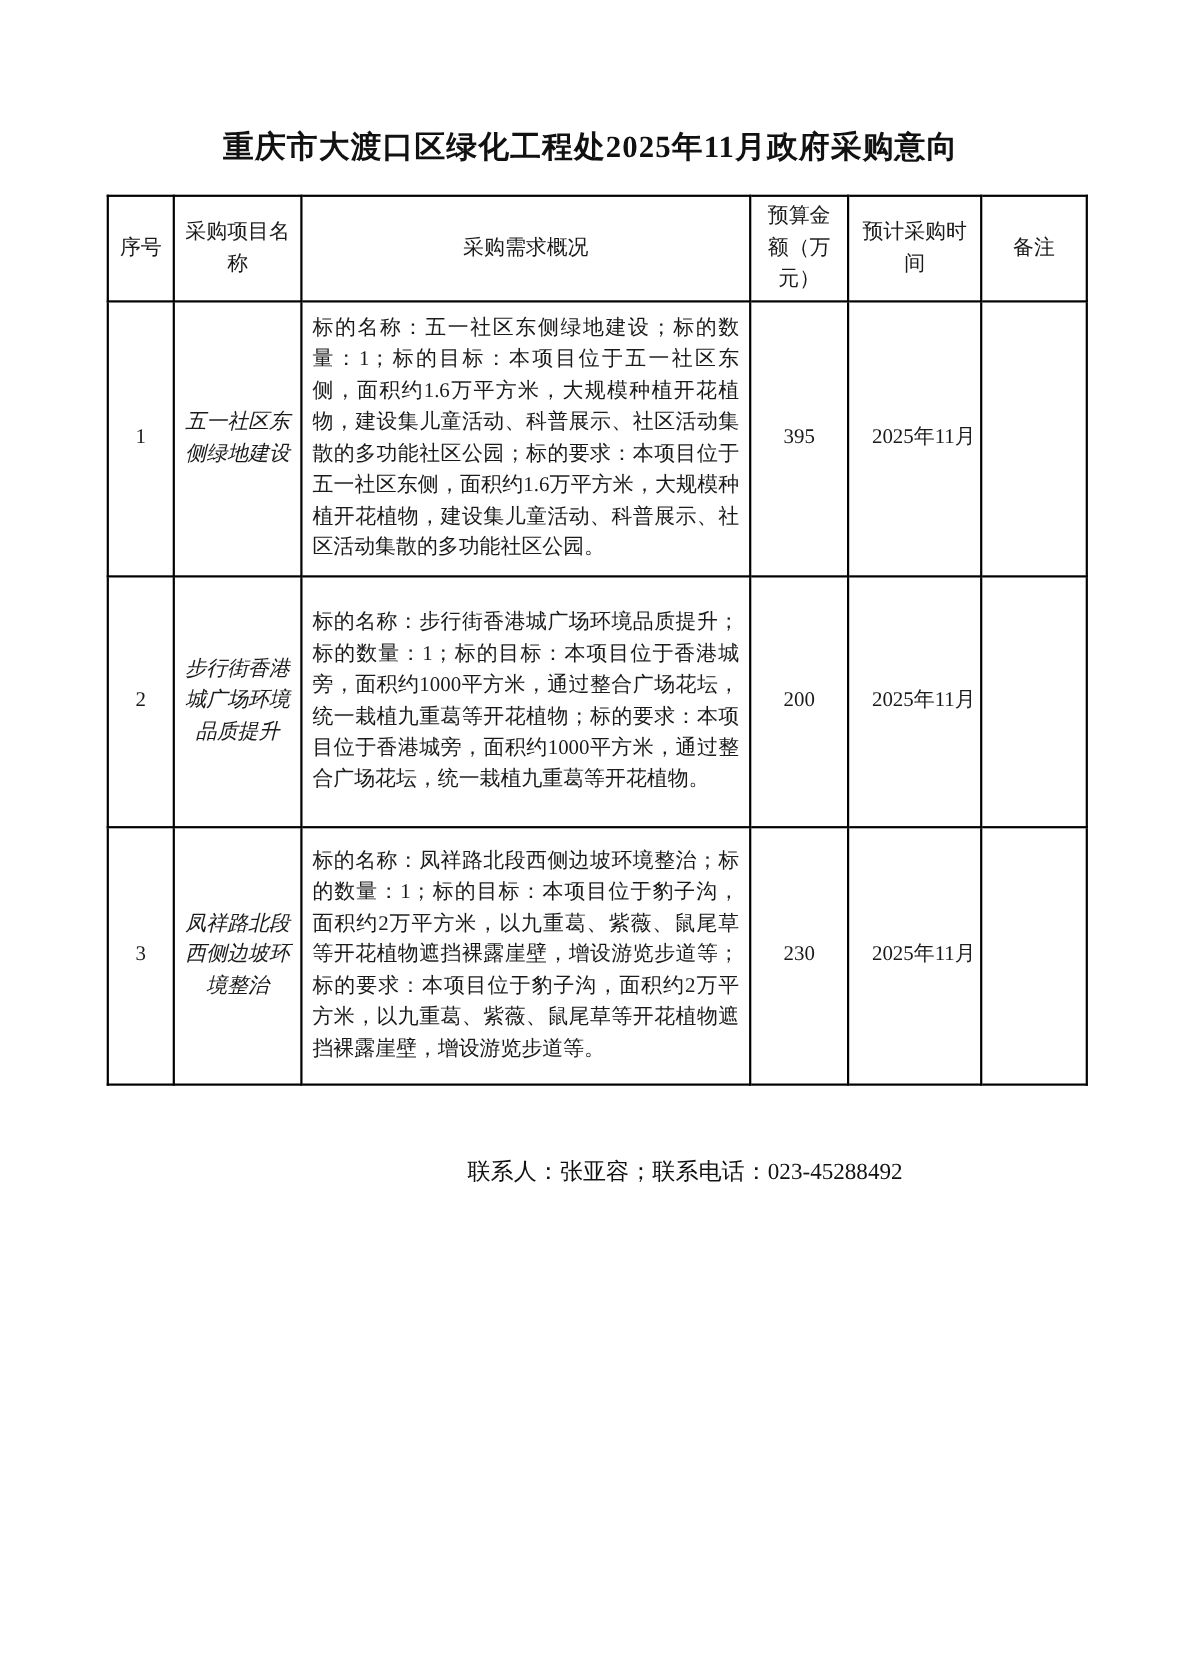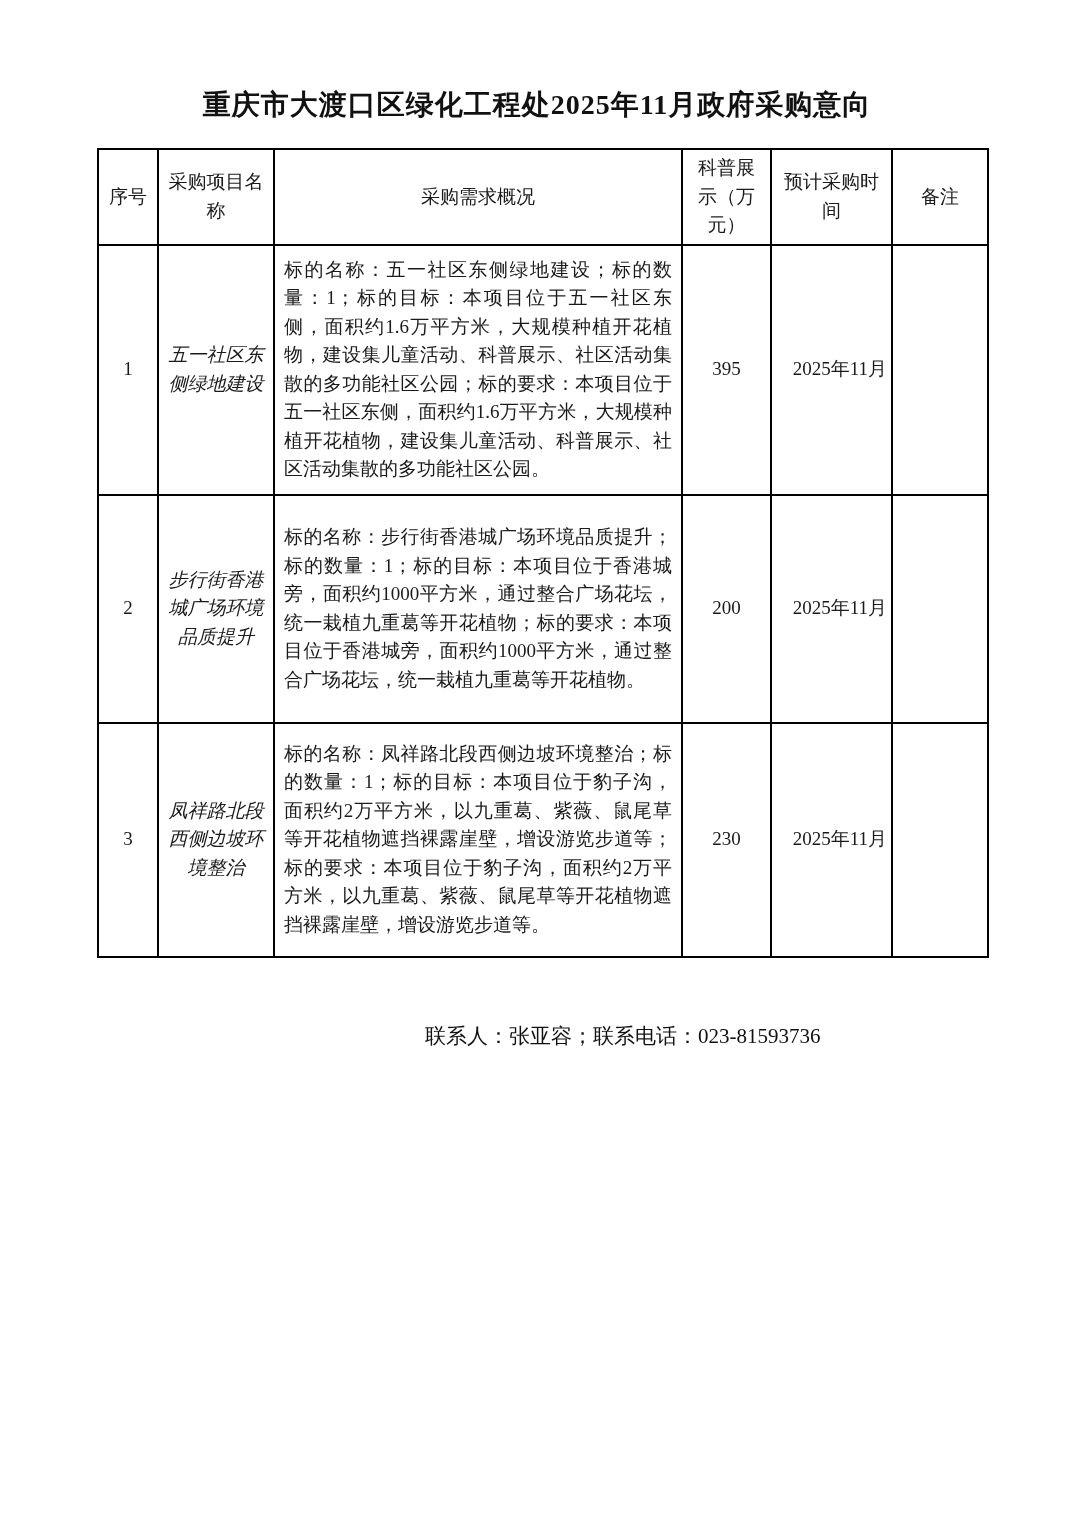--- a/index.html
+++ b/index.html
@@ -7,21 +7,21 @@
   .page {
     position: relative;
     width: 1074px;
     height: 1520px;
     margin: 0 auto;
     background: #ffffff;
     color: #1a1a1a;
     font-family: "Liberation Serif", "DejaVu Serif", serif;
   }
   .doc-title {
-    padding-top: 86px;
+    padding-top: 115px;
     text-align: center;
     font-size: 28px;
     font-weight: bold;
     letter-spacing: 1px;
     color: #111111;
   }
   table.procurement {
     border-collapse: collapse;
     table-layout: fixed;
     width: 890px;
@@ -76,21 +76,21 @@
       <col style="width:408px">
       <col style="width:89px">
       <col style="width:121px">
       <col style="width:96px">
     </colgroup>
     <thead>
       <tr>
         <th class="h-cell">序号</th>
         <th class="h-cell">采购项目名称</th>
         <th class="h-cell">采购需求概况</th>
-        <th class="h-cell">科普展示（万元）</th>
+        <th class="h-cell">预算金额（万元）</th>
         <th class="h-cell">预计采购时间</th>
         <th class="h-cell">备注</th>
       </tr>
     </thead>
     <tbody>
       <tr class="row-1">
         <td class="c-seq">1</td>
         <td class="c-name">五一社区东侧绿地建设</td>
         <td class="c-over">标的名称：五一社区东侧绿地建设；标的数量：1；标的目标：本项目位于五一社区东侧，面积约1.6万平方米，大规模种植开花植物，建设集儿童活动、科普展示、社区活动集散的多功能社区公园；标的要求：本项目位于五一社区东侧，面积约1.6万平方米，大规模种植开花植物，建设集儿童活动、科普展示、社区活动集散的多功能社区公园。</td>
         <td class="c-budget">395</td>
@@ -112,15 +112,15 @@
         <td class="c-budget">230</td>
         <td class="c-time">2025年11月</td>
         <td class="c-remark"></td>
       </tr>
     </tbody>
   </table>
 
   <div class="footer-block">
   </div>
 
-  <div class="contact-line">联系人：张亚容；联系电话：023-81593736</div>
+  <div class="contact-line">联系人：张亚容；联系电话：023-45288492</div>
 
 </div>
 
 </body></html>

